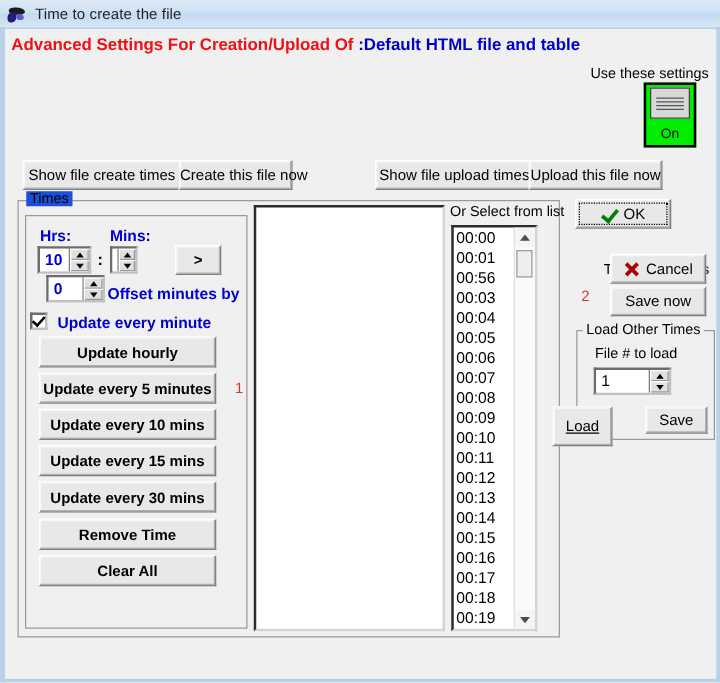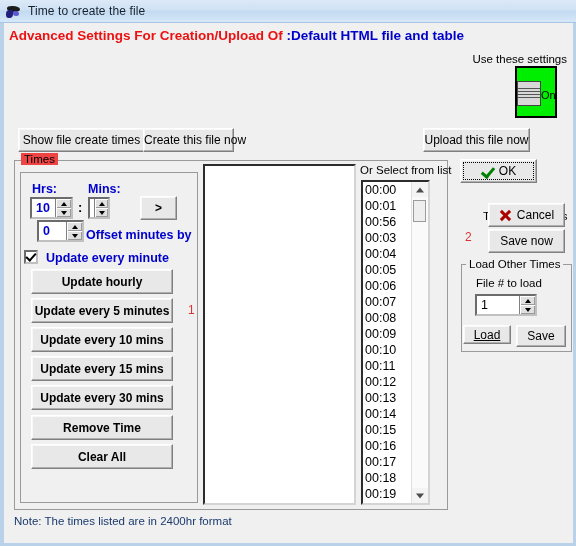--- a/index.html
+++ b/index.html
@@ -99,21 +99,21 @@
     left: 511px;
     top: 66px;
     width: 42px;
     height: 52px;
     background: #00ee00;
     border: 2px solid #000;
     box-sizing: border-box;
     padding: 0;
     cursor: pointer;
     display: flex;
-    flex-direction: row;
+    flex-direction: column;
     align-items: center;
   }
   #toggle-glyph {
     width: 32px;
     height: 25px;
     margin-top: 2px;
     background: #d8d8d8;
     border: 1px solid #444;
     box-sizing: border-box;
     display: flex;
@@ -163,21 +163,21 @@
     top: 160px;
     width: 434px;
     height: 350px;
     border: 1px solid #9a9a9a;
     box-sizing: border-box;
   }
   #times-group-label {
     position: absolute;
     left: 17px;
     top: 153px;
-    background: #ef4444;
+    background: #1d4ed8;
     padding: 0 3px;
     font-size: 11.5px;
     color: #000;
   }
 
   
   #times-left-panel {
     position: absolute;
     left: 16px;
     top: 172px;
@@ -515,21 +515,21 @@
     white-space: nowrap;
   }
   #spin-fileno {
     position: absolute;
     left: 471px;
     top: 294px;
     width: 62px;
     height: 22px;
   }
   #spin-fileno .val { color: #000; font-weight: normal; }
-  #btn-load { position: absolute; left: 459px; top: 325px; width: 48px; height: 19px; text-decoration: underline; }
+  #btn-load { position: absolute; left: 438px; top: 325px; width: 48px; height: 32px; text-decoration: underline; }
   #btn-save { position: absolute; left: 512px; top: 325px; width: 50px; height: 22px; }
 
   
   #note {
     position: absolute;
     left: 10px;
     top: 515px;
     font-size: 11.5px;
     color: #1a3a6e;
     white-space: nowrap;
@@ -560,20 +560,21 @@
       <i></i>
         <i></i>
         <i></i>
         <i></i>
     </span>
     <span id="toggle-label">On</span>
   </button>
 
   <button id="btn-show-create" class="btn">Show file create times</button>
   <button id="btn-create-now" class="btn">Create this file now</button>
+  <button id="btn-show-upload" class="btn">Show file upload times</button>
   <button id="btn-upload-now" class="btn">Upload this file now</button>
 
   <div id="times-group"></div>
   <div id="times-group-label">Times</div>
   <div id="times-left-panel"></div>
 
   <div class="blue-label" id="label-hrs">Hrs:</div>
   <div class="blue-label" id="label-mins">Mins:</div>
 
   <div class="spin" id="spin-hrs">
@@ -673,14 +674,13 @@
   <div class="spin" id="spin-fileno">
     <div class="val">1</div>
     <div class="arrows">
       <span class="up"></span>
       <span class="down"></span>
     </div>
   </div>
   <button id="btn-load" class="btn">Load</button>
   <button id="btn-save" class="btn">Save</button>
 
-  <div id="note">Note: The times listed are in 2400hr format</div>
 </div>
 
 </body></html>

